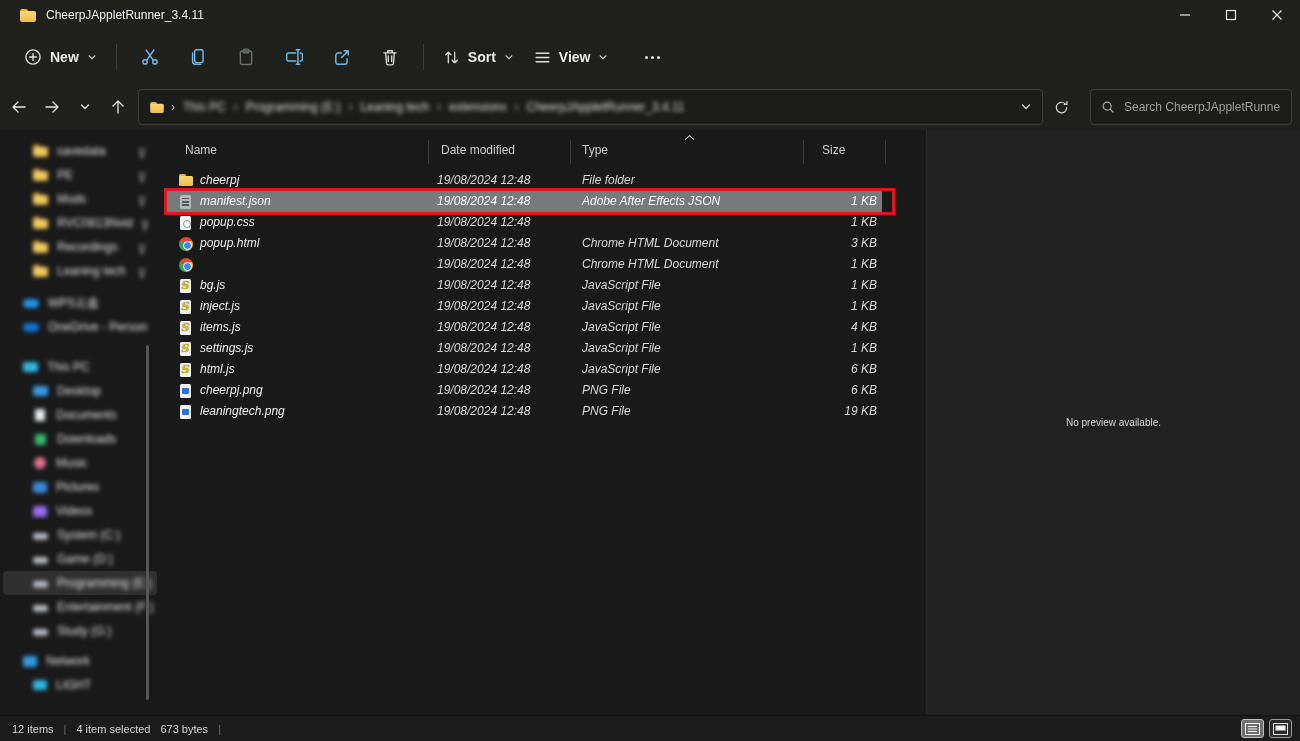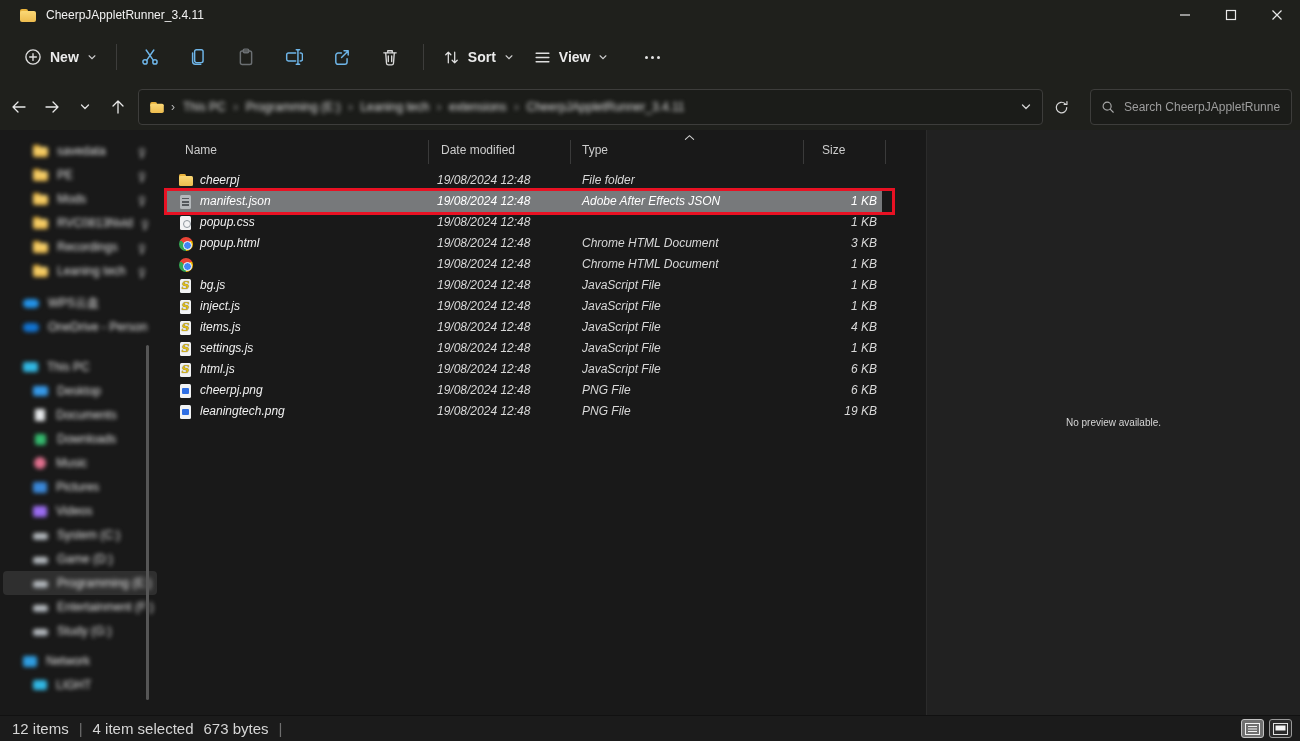--- a/index.html
+++ b/index.html
@@ -102,21 +102,21 @@
   .fi-chrome::after { content:""; position:absolute; left:4.5px; top:4.5px; width:7px; height:7px; border-radius:50%; background:#4285f4; border:1.5px solid #ffffff; }
   .fi-js::before { content:""; position:absolute; left:2px; top:1px; width:11px; height:14px; border-radius:1.5px; background:#f2f3f4; }
   .fi-js::after { content:"S"; position:absolute; left:2px; top:1px; width:11px; height:14px; font:italic 700 11px/14px "DejaVu Serif",serif; color:#dfbc14; text-align:center; text-shadow:0 0 1px #333; }
   .fi-png::before { content:""; position:absolute; left:2px; top:1px; width:11px; height:14px; border-radius:1.5px; background:#f2f3f4; }
   .fi-png::after { content:""; position:absolute; left:4px; top:5px; width:7px; height:6px; border-radius:1px; background:#2f6fe4; }
 
   
   .preview { position:absolute; left:926px; right:0; top:0; bottom:0; background:#212121; border-left:1px solid #2b2b2b; display:flex; align-items:center; justify-content:center; font-size:10px; color:#d6d6d6; }
 
   
-  .statusbar { position:absolute; left:0; right:0; bottom:0; height:26px; background:#1b1b1b; border-top:1px solid #111111; display:flex; align-items:center; padding-left:12px; font-size:15px; color:#d6d6d6; gap:10px; }
+  .statusbar { position:absolute; left:0; right:0; bottom:0; height:26px; background:#1b1b1b; border-top:1px solid #111111; display:flex; align-items:center; padding-left:12px; font-size:11px; color:#d6d6d6; gap:10px; }
   .sb-sep { color:#6e6e6e; }
   .view-toggles { margin-left:auto; margin-right:8px; display:flex; gap:5px; align-items:center; }
   .vt { width:23px; height:19px; border-radius:3px; display:flex; align-items:center; justify-content:center; }
   .vt-details { background:#6f6f6f; border:1px solid #c2c2c2; }
   .vt-thumbs { background:#2a2a2a; border:1px solid #9a9a9a; }
 
   svg { display:block; }
 </style>
 </head>
 <body>

